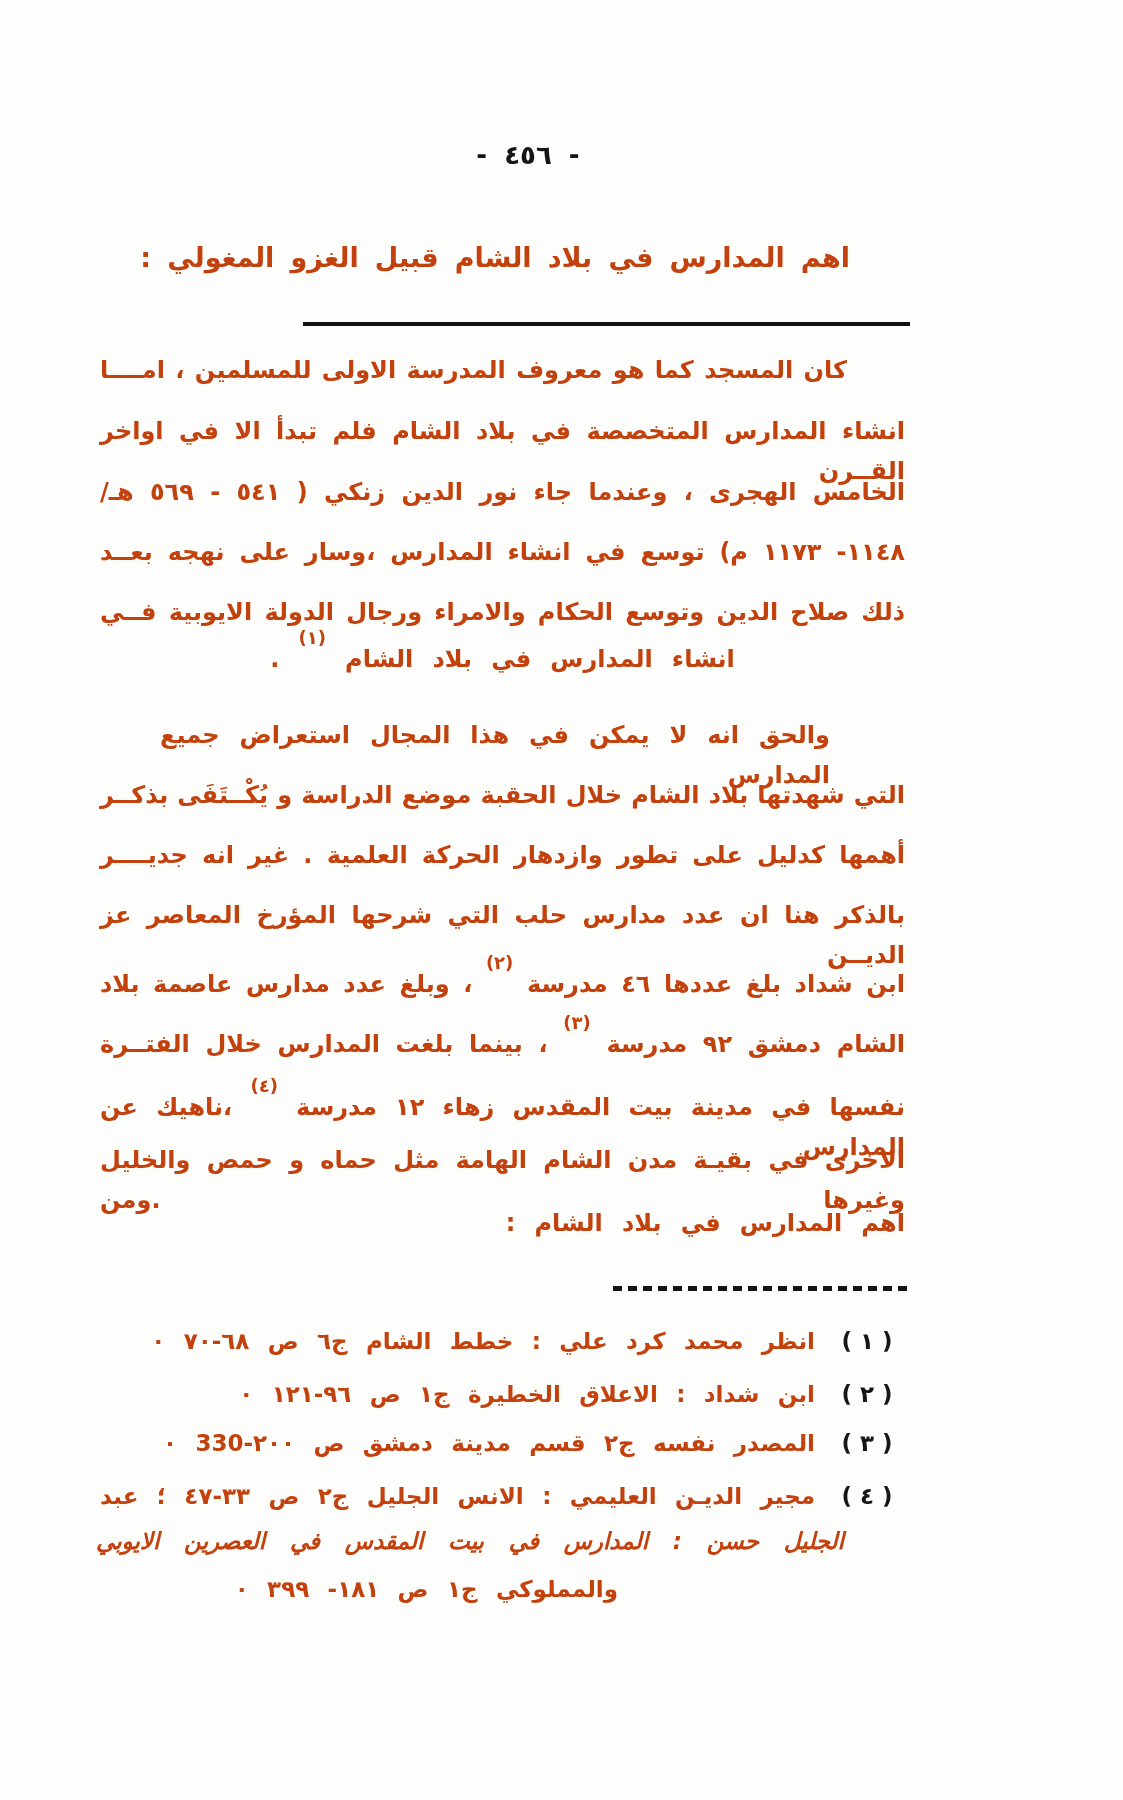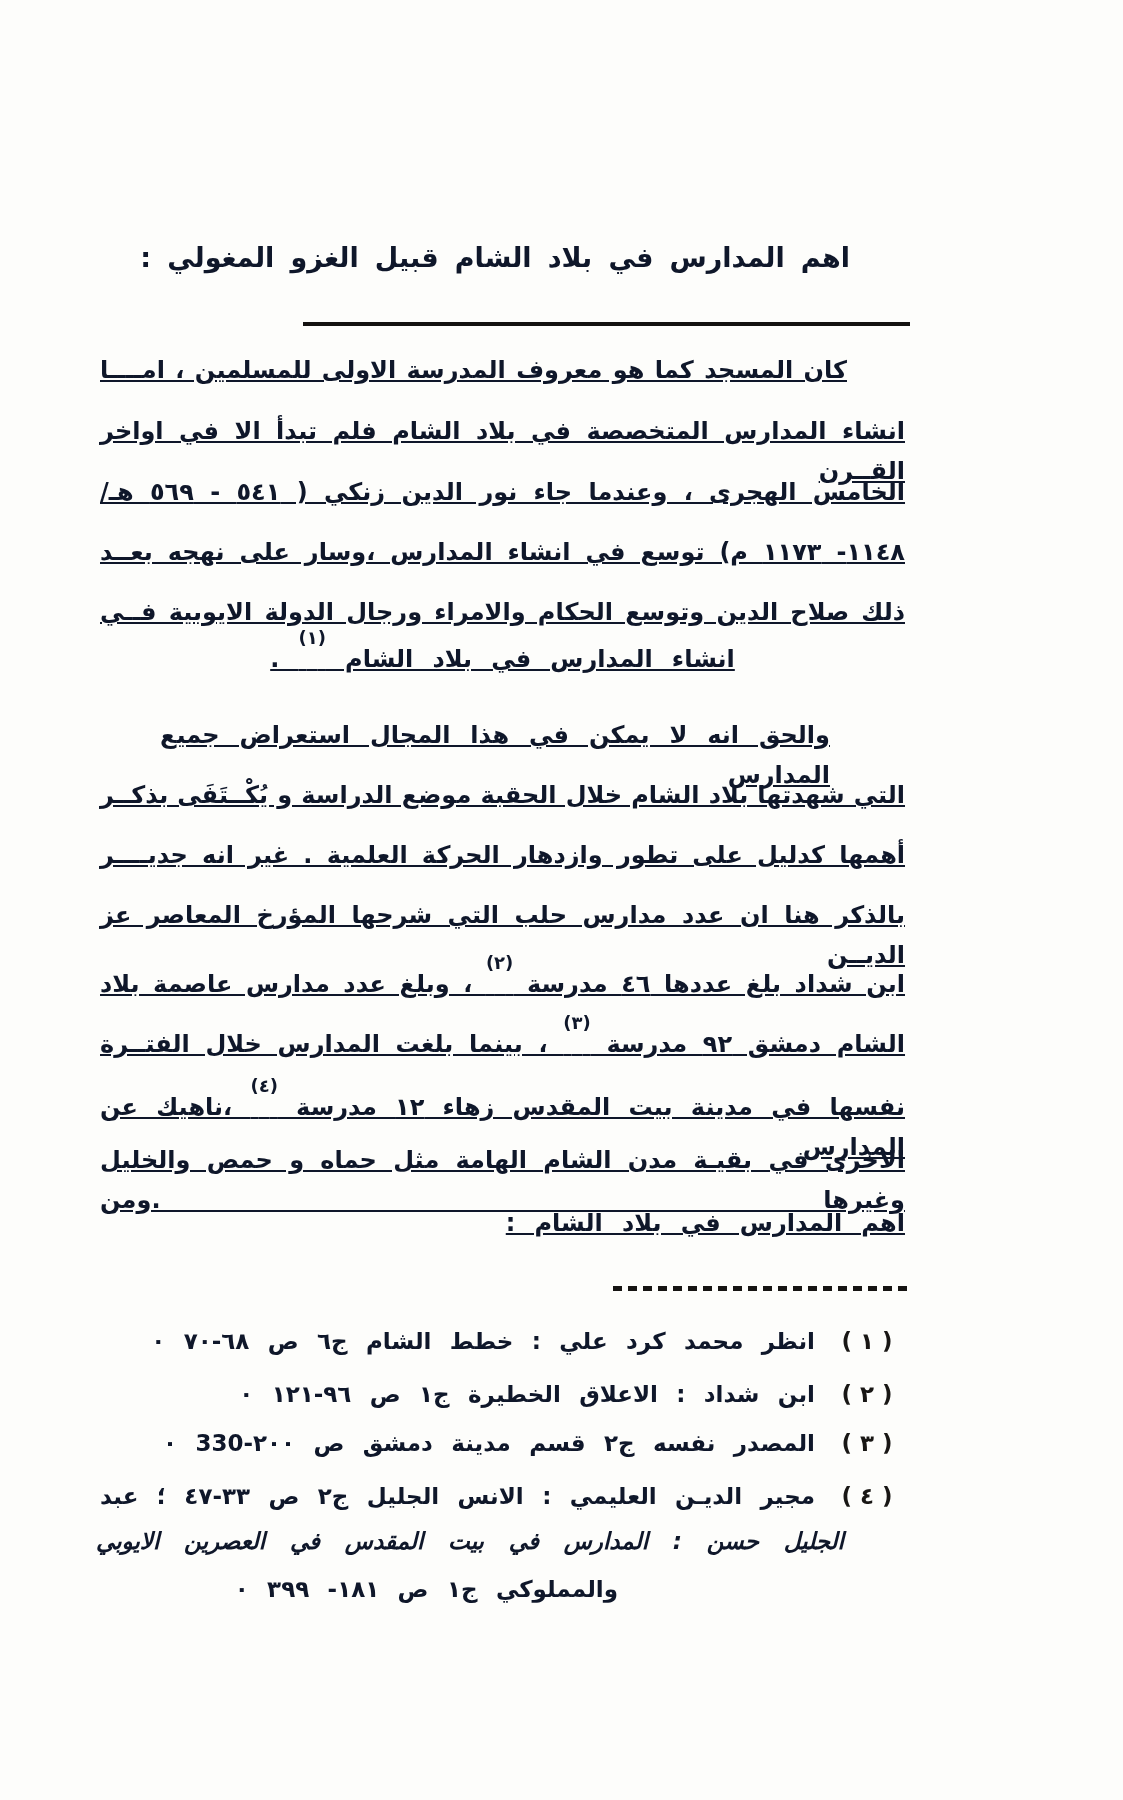--- a/index.html
+++ b/index.html
@@ -10,28 +10,27 @@
   }
   .page{
     position:relative;width:1123px;height:1800px;
     background:#fdfdfb;overflow:hidden;
     color:#181614;
   }
   .txt{
     position:absolute;
     direction:rtl;
     font-weight:bold;
-    color:#0f172a;
+    color:#c2410c;
     line-height:40px;
     white-space:normal;
   }
   .body-line{
     left:100px;right:218px;
     font-size:24px;
-    text-decoration:underline;
   }
   .just{
     text-align:justify;
     text-align-last:justify;
   }
   .nat{
     text-align:right;
   }
   .loose{ word-spacing:0.45em; }
   .pagenum{
@@ -100,20 +99,21 @@
   .fr3{top:1423px;}
   .fr4{top:1476px;}
   .fr4b{top:1521px;font-style:italic;}
   .fr4c{top:1569px;}
 </style>
 </head>
 <body>
 
 <div class="page">
 
+  <div class="pagenum">- ٤٥٦ -</div>
 
   <div class="txt heading">اهم المدارس في بلاد الشام قبيل الغزو المغولي :</div>
   <div class="heading-rule"></div>
 
   <div>
     <div class="txt body-line just p1l1">كان المسجد كما هو معروف المدرسة الاولى للمسلمين ، امــــا</div>
     <div class="txt body-line just p1l2">انشاء المدارس المتخصصة في بلاد الشام فلم تبدأ الا في اواخر القــرن</div>
     <div class="txt body-line just p1l3">الخامس الهجرى ، وعندما جاء نور الدين زنكي ( ٥٤١ - ٥٦٩ هـ/</div>
     <div class="txt body-line just p1l4">١١٤٨- ١١٧٣ م) توسع في انشاء المدارس ،وسار على نهجه بعــد</div>
     <div class="txt body-line just p1l5">ذلك صلاح الدين وتوسع الحكام والامراء ورجال الدولة الايوبية فــي</div>

